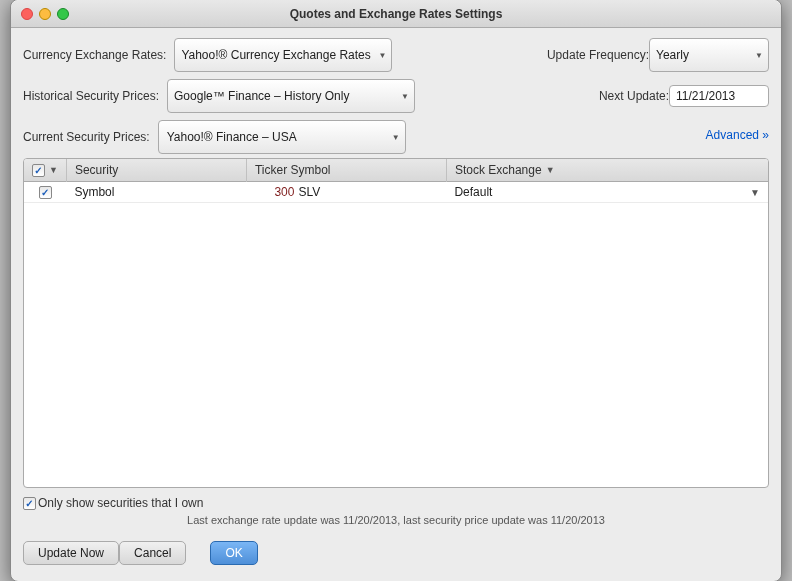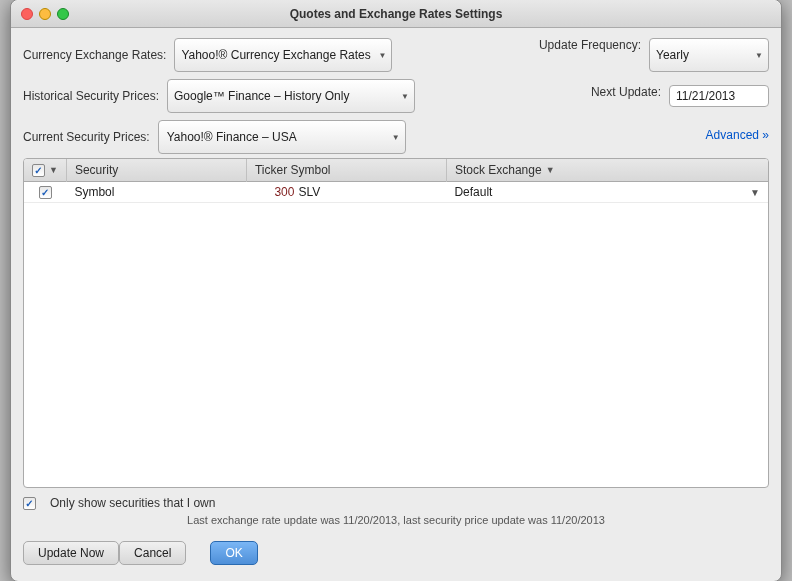--- a/index.html
+++ b/index.html
@@ -208,21 +208,21 @@
     .bottom-row {
       display: flex;
       align-items: center;
       justify-content: flex-start;
       margin-bottom: 6px;
     }
 
     .only-show-row {
       display: flex;
       align-items: center;
-      gap: 14px;
+      gap: 2px;
       margin-bottom: 4px;
     }
 
     .button {
       height: 24px;
       padding: 0 14px;
       border-radius: 5px;
       border: 1px solid #aaa;
       background: linear-gradient(to bottom, #f0f0f0, #d8d8d8);
       font-size: 12px;
@@ -257,21 +257,21 @@
     }
 
     .inline-row {
       display: flex;
       align-items: center;
       gap: 8px;
     }
 
     .freq-input-row {
       display: flex;
-      gap: 8px;
+      align-items: center;
       margin-left: auto;
     }
   </style>
 </head>
 <body>
 
 <div class="window">
 
   <div class="title-bar">
     <div class="traffic-lights">

